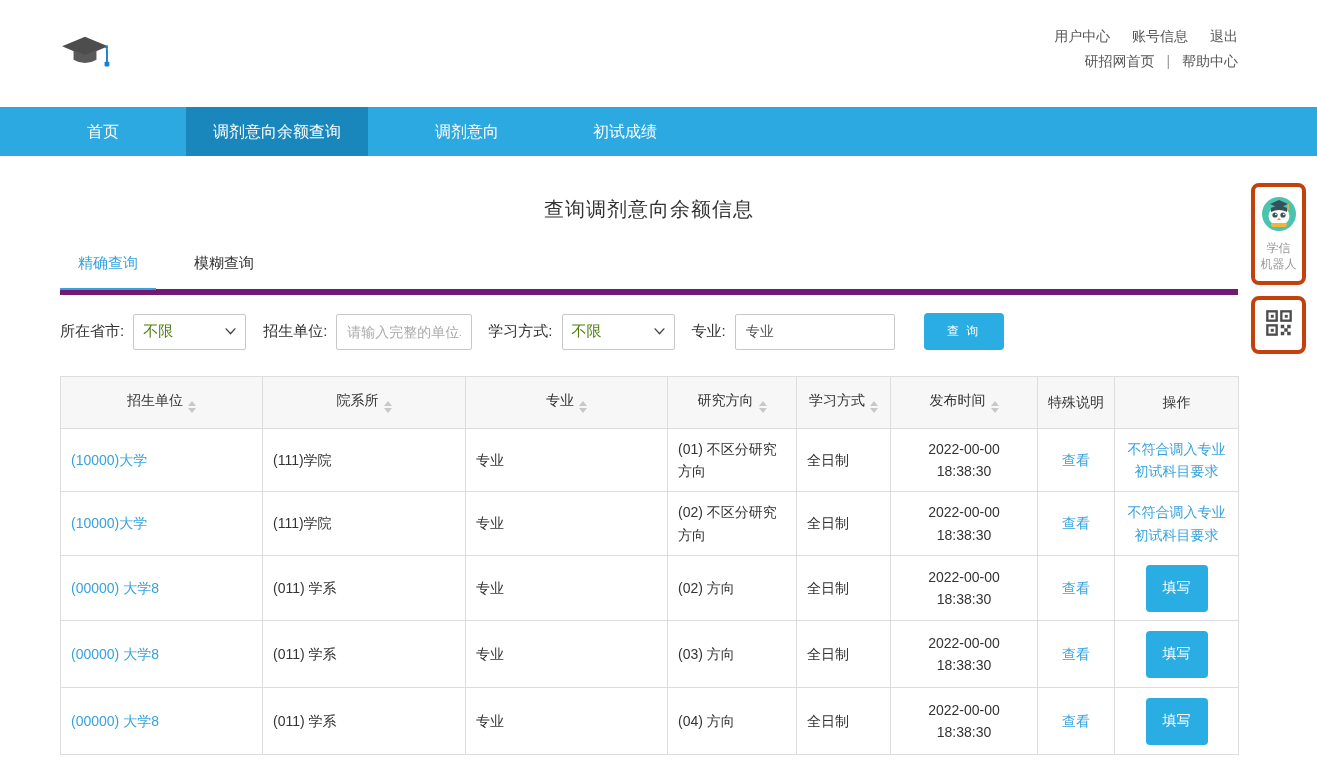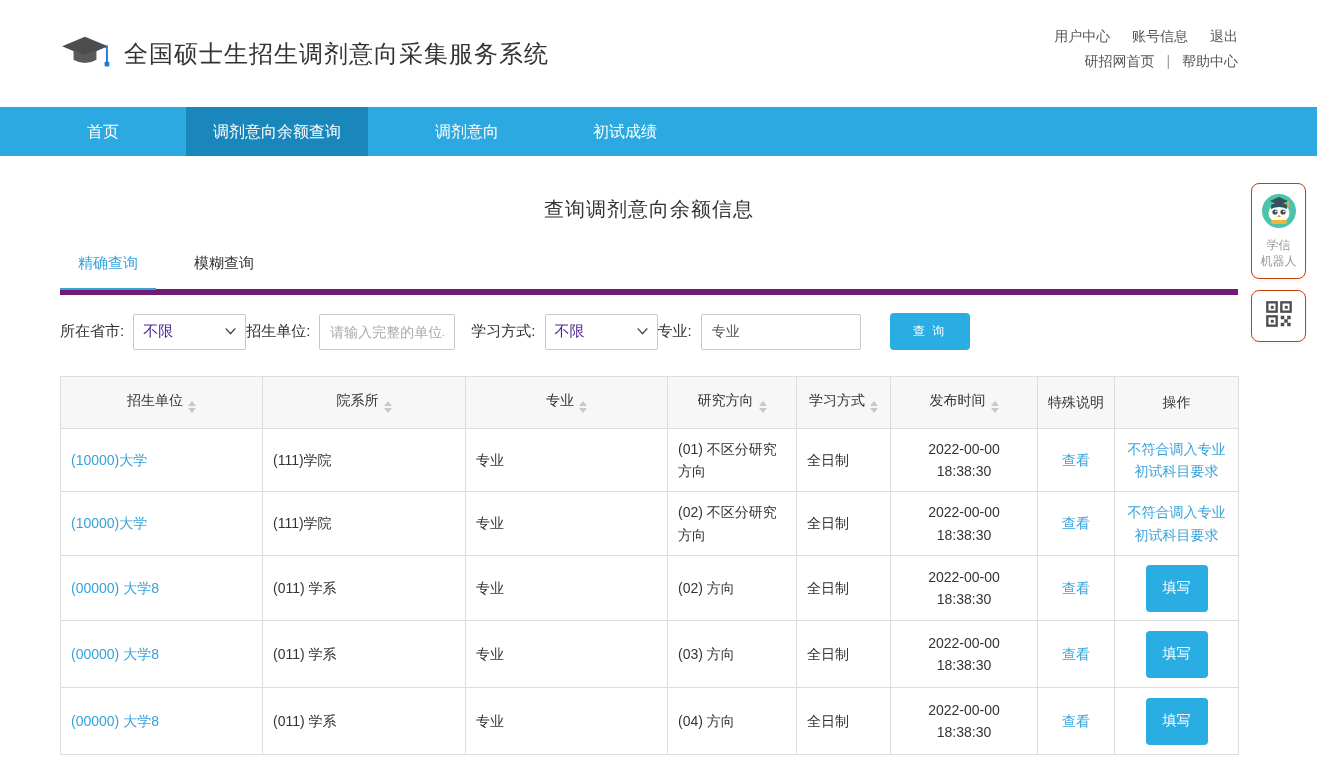--- a/index.html
+++ b/index.html
@@ -33,21 +33,21 @@
 
   .tabs { margin-top:31px; display:flex; border-bottom:6px solid #701a75; }
   .tab { font-size:15px; color:#333; padding:0 18px 15px; margin-right:20px; cursor:pointer; }
   .tab.active { color:#36a2dc; border-bottom:2px solid #36a2dc; margin-bottom:-1px; }
 
   
   .filter-bar { margin-top:18px; display:flex; align-items:center; font-size:15px; color:#333; }
   .f-label { margin-right:9px; white-space:nowrap; }
   .select-box { width:113px; height:36px; border:1px solid #c9c9c9; border-radius:2px;
     background:#fff; display:flex; align-items:center; justify-content:space-between;
-    padding:0 9px; cursor:pointer; font-size:15px; color:#4c1d95; }
+    padding:0 9px; margin-right:17px; cursor:pointer; font-size:15px; color:#4d7c0f; }
   .chev { width:11px; height:7px; display:inline-flex; }
   .txt-input { height:36px; border:1px solid #c9c9c9; border-radius:2px; padding:0 10px;
     font-size:14px; color:#555; margin-right:16px;
     font-family:"Liberation Sans","DejaVu Sans",sans-serif; }
   .txt-input::placeholder { color:#aaa; }
   #unit-input { width:136px; }
   #major-input { width:160px; }
   .search-btn { width:80px; height:37px; background:#29ade3; border:none; border-radius:4px;
     color:#fff; font-size:12px; margin-left:13px; cursor:pointer; letter-spacing:2px;
     font-family:"Liberation Sans","DejaVu Sans",sans-serif; }
@@ -69,41 +69,40 @@
     font-family:"Liberation Sans","DejaVu Sans",sans-serif; }
 
   .sort { display:inline-flex; flex-direction:column; margin-left:5px; vertical-align:-1px;
     gap:2px; cursor:pointer; }
   .sort i { width:0; height:0; border-left:4px solid transparent; border-right:4px solid transparent; }
   .sort .up { border-bottom:5px solid #c8c8c8; }
   .sort .dn { border-top:5px solid #c8c8c8; }
 
   
   .side-widgets { position:absolute; top:183px; right:11px; width:55px; }
-  .side-card { background:#fff; border:1px solid #c2410c; border-radius:8px;
+  .side-card { background:#fff; border:4px solid #c2410c; border-radius:8px;
     box-shadow:0 1px 4px rgba(0,0,0,0.05); display:flex; flex-direction:column;
     align-items:center; padding:9px 4px; margin-bottom:11px; cursor:pointer; }
   .robot-lbl { font-size:12px; color:#999; line-height:16px; text-align:center; margin-top:4px; }
 </style>
 </head>
 <body>
 
 <div class="header">
   <div class="header-inner">
     <div class="brand">
       <span class="logo-icon">
         <svg viewBox="0 0 52 44" width="50" height="42">
           <polygon points="26,4 50,14 26,24 2,14" fill="#4d4d4d"></polygon>
           <path d="M14 18 L14 28 Q26 35 38 28 L38 18 L26 23 Z" fill="#595959"></path>
           <rect x="47" y="13" width="3" height="3" fill="#1a7fd4"></rect>
           <rect x="48" y="16" width="2" height="16" fill="#1a7fd4"></rect>
           <rect x="46.5" y="30" width="5" height="5" rx="1" fill="#1a7fd4"></rect>
         </svg>
       </span>
-      <h1 class="app-title">全国硕士生招生调剂意向采集服务系统</h1>
     </div>
     <div class="header-links">
       <div class="hl-row1">
         <a>用户中心</a>
         <a>账号信息</a>
         <a>退出</a>
       </div>
       <div class="hl-row2">
         <a>研招网首页</a>
         <span class="sep">|</span>

